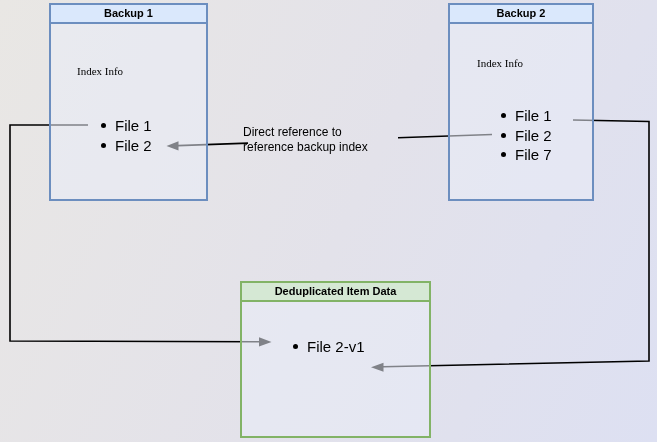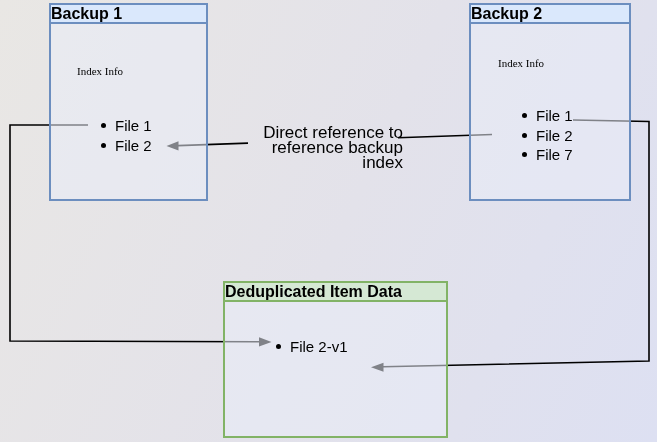--- a/index.html
+++ b/index.html
@@ -18,47 +18,48 @@
     border:2px solid;
     box-sizing:border-box;
     background:rgba(234,236,247,0.55);
   }
   .box.blue{border-color:#6c8ebf;}
   .box.green{border-color:#82b366;}
   .box-header{
     height:17px;line-height:17px;
     border-bottom:2px solid;
     border-color:inherit;
-    font-weight:bold;font-size:16px;
+    text-align:center;
+    font-weight:bold;font-size:11px;
   }
   .box.blue .box-header{background:#dae8fc;border-bottom-color:#6c8ebf;}
   .box.green .box-header{background:#d5e8d4;border-bottom-color:#82b366;}
   #backup1{left:49px;top:3px;width:159px;height:198px;}
-  #backup2{left:469px;top:3px;width:162px;height:198px;}
-  #dedup{left:223px;top:281px;width:225px;height:157px;}
+  #backup2{left:448px;top:3px;width:146px;height:198px;}
+  #dedup{left:240px;top:281px;width:191px;height:157px;}
   .body-label{
     position:absolute;font-size:11px;line-height:18px;white-space:nowrap;font-family:Liberation Serif, serif;
   }
   #backup1 .body-label{left:26px;top:57px;}
   #backup2 .body-label{left:27px;top:49px;}
   .list{position:absolute;}
   #backup1 .list{left:50px;top:111px;}
   #backup2 .list{left:51px;top:101px;}
   #dedup  .list{left:51px;top:54px;}
   .li{
     display:flex;align-items:center;
     height:19.5px;font-size:15px;white-space:nowrap;
   }
   .dot{
     width:5px;height:5px;border-radius:50%;
     background:#000;margin-right:9px;flex:none;
   }
   .annotation{
     position:absolute;left:243px;top:125px;width:160px;
-    text-align:right;font-size:17px;line-height:15px;
+    text-align:left;font-size:12px;line-height:15px;
   }
 </style>
 </head>
 <body>
 
 <div class="stage">
 
   <svg class="arrows" viewBox="0 0 657 442" xmlns="http://www.w3.org/2000/svg">
 
     <path d="M 88 125 L 10 125 L 10 341 L 260 341.7" fill="none" stroke-width="1.6" stroke="#000000"></path>

